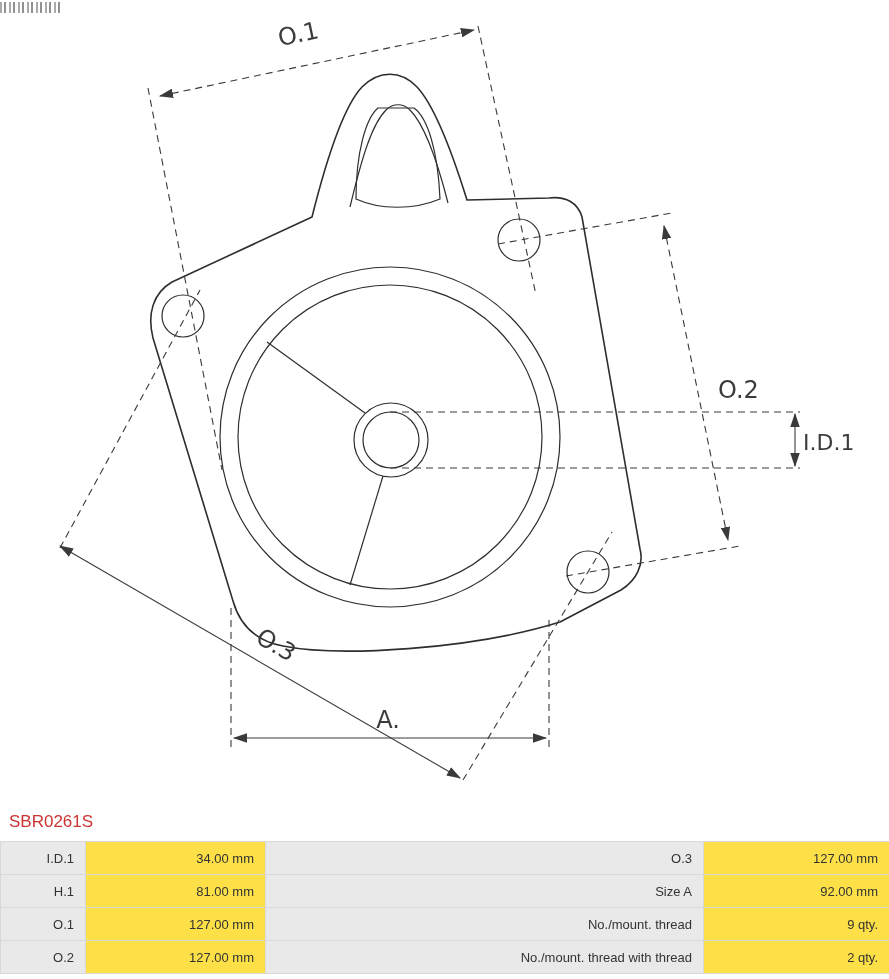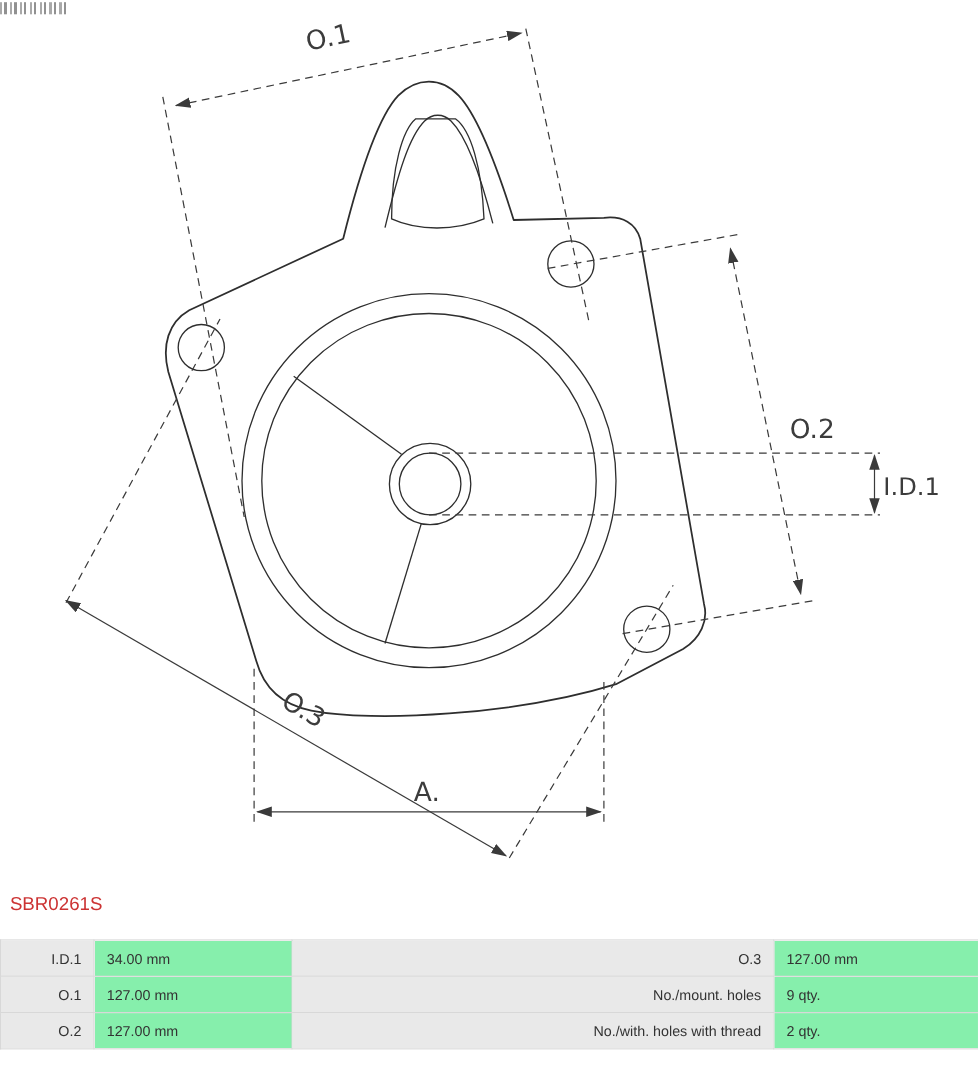--- a/index.html
+++ b/index.html
@@ -25,34 +25,34 @@
   svg text.dim-label {
     font-family:"DejaVu Sans", sans-serif;
     font-size:24px; fill:#3c3c3c;
   }
   svg text.dim-label-small { font-size:22px; }
 
   .part-number {
     color:#cc3333;
     font-size:17px;
     font-weight:400;
-    padding:6px 0 22px 9px;
+    padding:6px 0 9px 9px;
   }
   table.spec {
     width:889px; border-collapse:collapse; table-layout:fixed;
     font-size:13px; color:#333;
   }
   table.spec td {
     border:1px solid #d8d8d8;
     padding:8px 11px;
     height:33px;
     overflow:hidden; white-space:nowrap;
   }
   td.lbl { background:#e9e9e9; text-align:right; color:#333; }
-  td.val { background:#86efac; }
+  td.val { background:#fde047; text-align:right; }
 </style>
 </head>
 <body>
 
 <div class="drawing-wrap">
   <div class="logo-fragment"></div>
 
   <svg width="889" height="806" viewBox="0 0 889 806">
     <defs>
       <marker id="arrow" viewBox="0 0 12 8" refX="11" refY="4" markerWidth="13" markerHeight="9" orient="auto-start-reverse">
@@ -126,25 +126,31 @@
       <col style="width:186px">
   </colgroup>
   <tbody>
     <tr>
       <td class="lbl">I.D.1</td>
       <td class="val">34.00 mm</td>
       <td class="lbl">O.3</td>
       <td class="val">127.00 mm</td>
     </tr>
     <tr>
+      <td class="lbl">H.1</td>
+      <td class="val">81.00 mm</td>
+      <td class="lbl">Size A</td>
+      <td class="val">92.00 mm</td>
+    </tr>
+    <tr>
       <td class="lbl">O.1</td>
       <td class="val">127.00 mm</td>
-      <td class="lbl">No./mount. holes</td>
+      <td class="lbl">No./mount. thread</td>
       <td class="val">9 qty.</td>
     </tr>
     <tr>
       <td class="lbl">O.2</td>
       <td class="val">127.00 mm</td>
-      <td class="lbl">No./with. holes with thread</td>
+      <td class="lbl">No./mount. thread with thread</td>
       <td class="val">2 qty.</td>
     </tr>
   </tbody>
 </table>
 
 </body></html>

